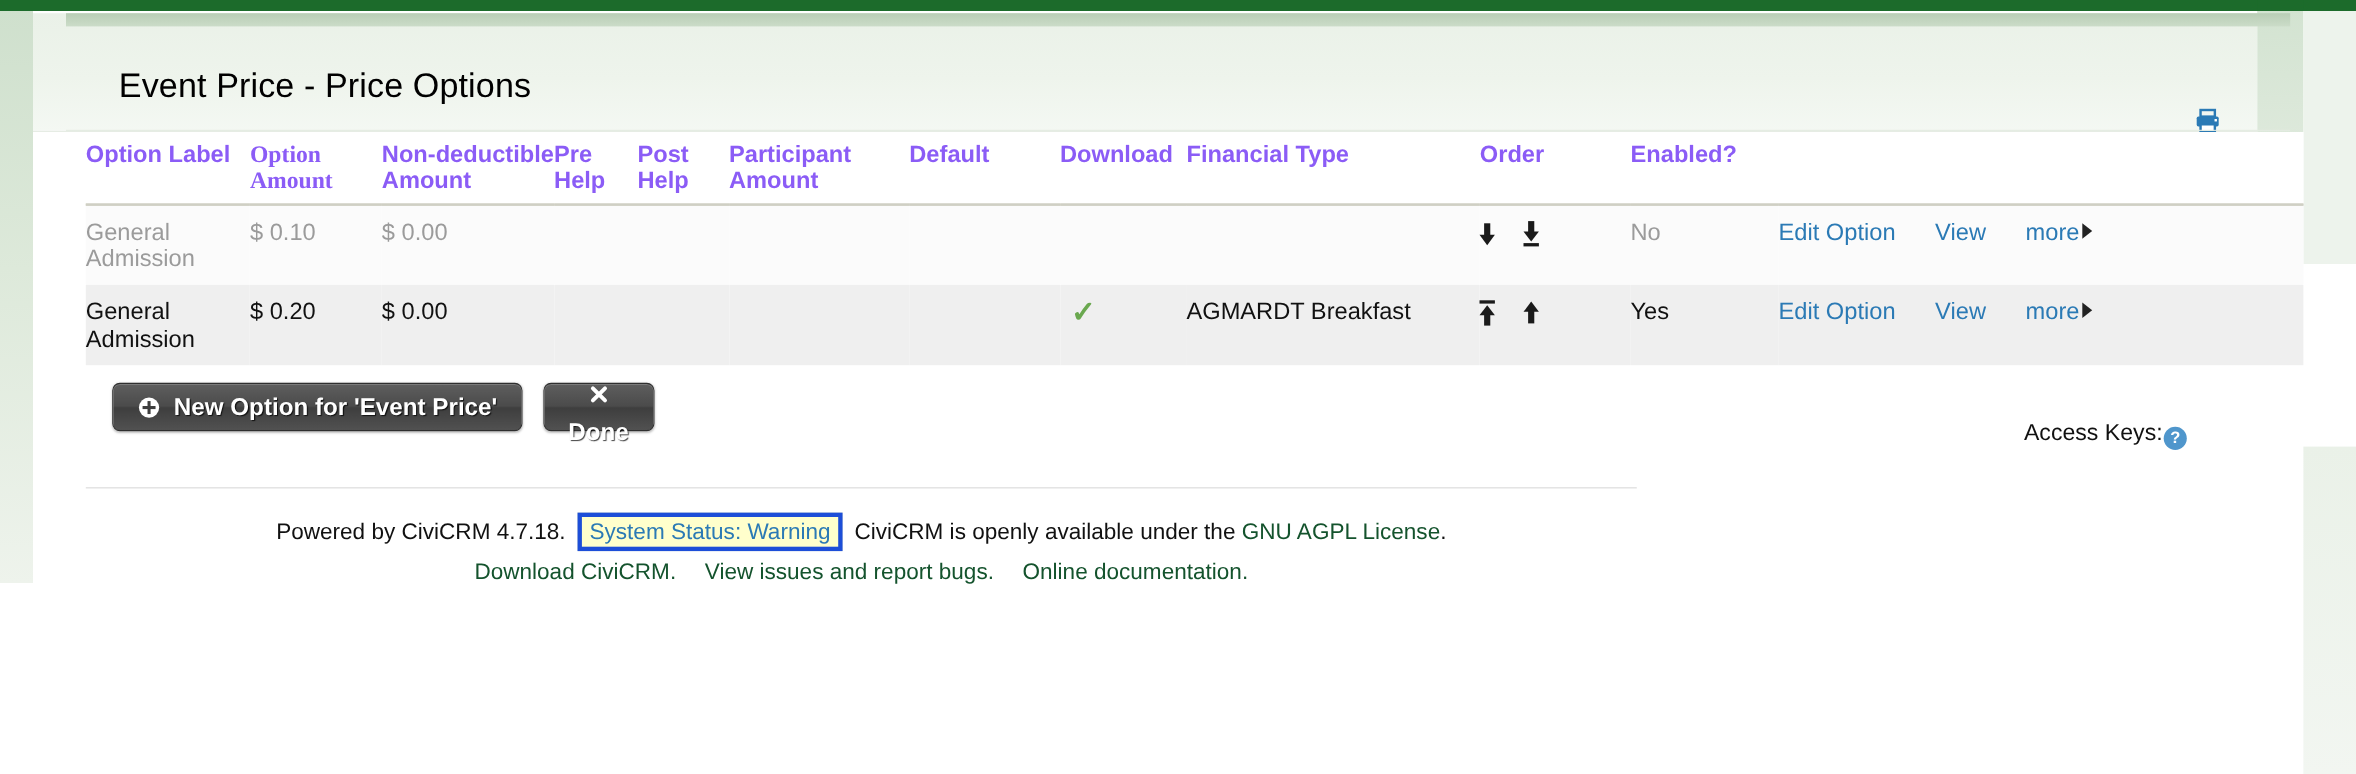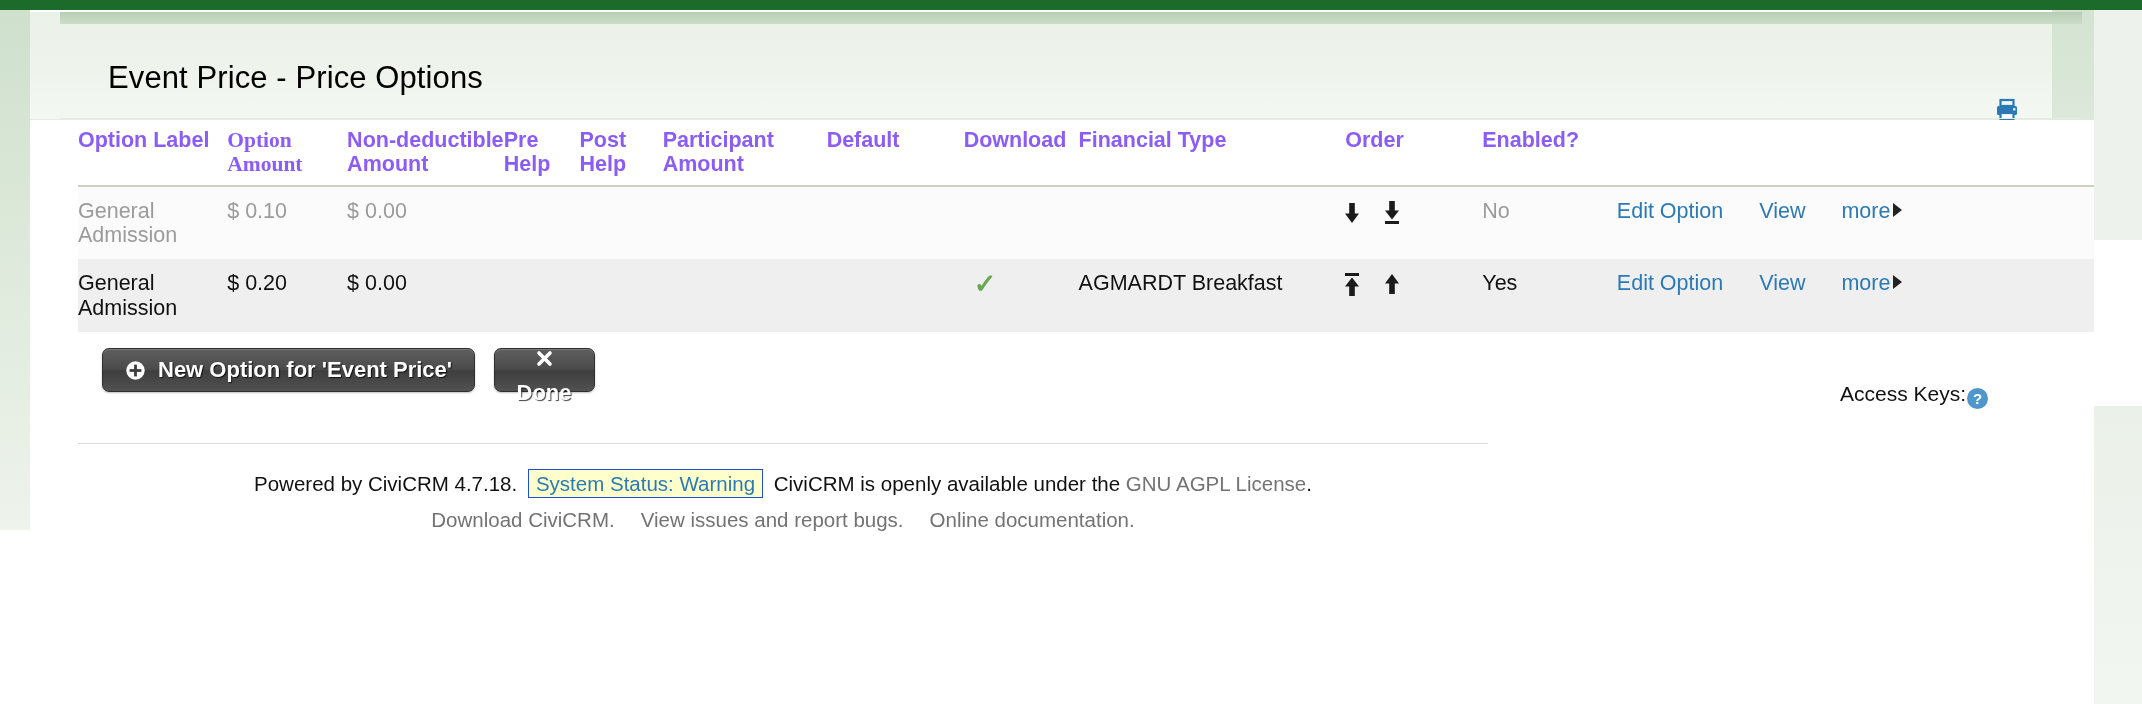--- a/index.html
+++ b/index.html
@@ -295,28 +295,28 @@
     top: 323px;
     width: 1410px;
     text-align: center;
     font-size: 20.5px;
     color: #111111;
     line-height: 1.55;
   }
   #footer-line1 { margin-top: 25px; }
   #footer-line2 { margin-top: 4px; }
   .foot-link {
-    color: #737373;
+    color: #14532d;
     text-decoration: none;
     cursor: pointer;
   }
   .status-warning {
     color: #2b7ab5;
     background: #ffffcc;
-    border: 1px solid #1d4ed8;
+    border: 4px solid #1d4ed8;
     padding: 2px 7px;
     text-decoration: none;
     cursor: pointer;
     margin: 0 5px;
   }
   .foot-gap { display:inline-block; width: 26px; }
 </style>
 </head>
 <body>
 

